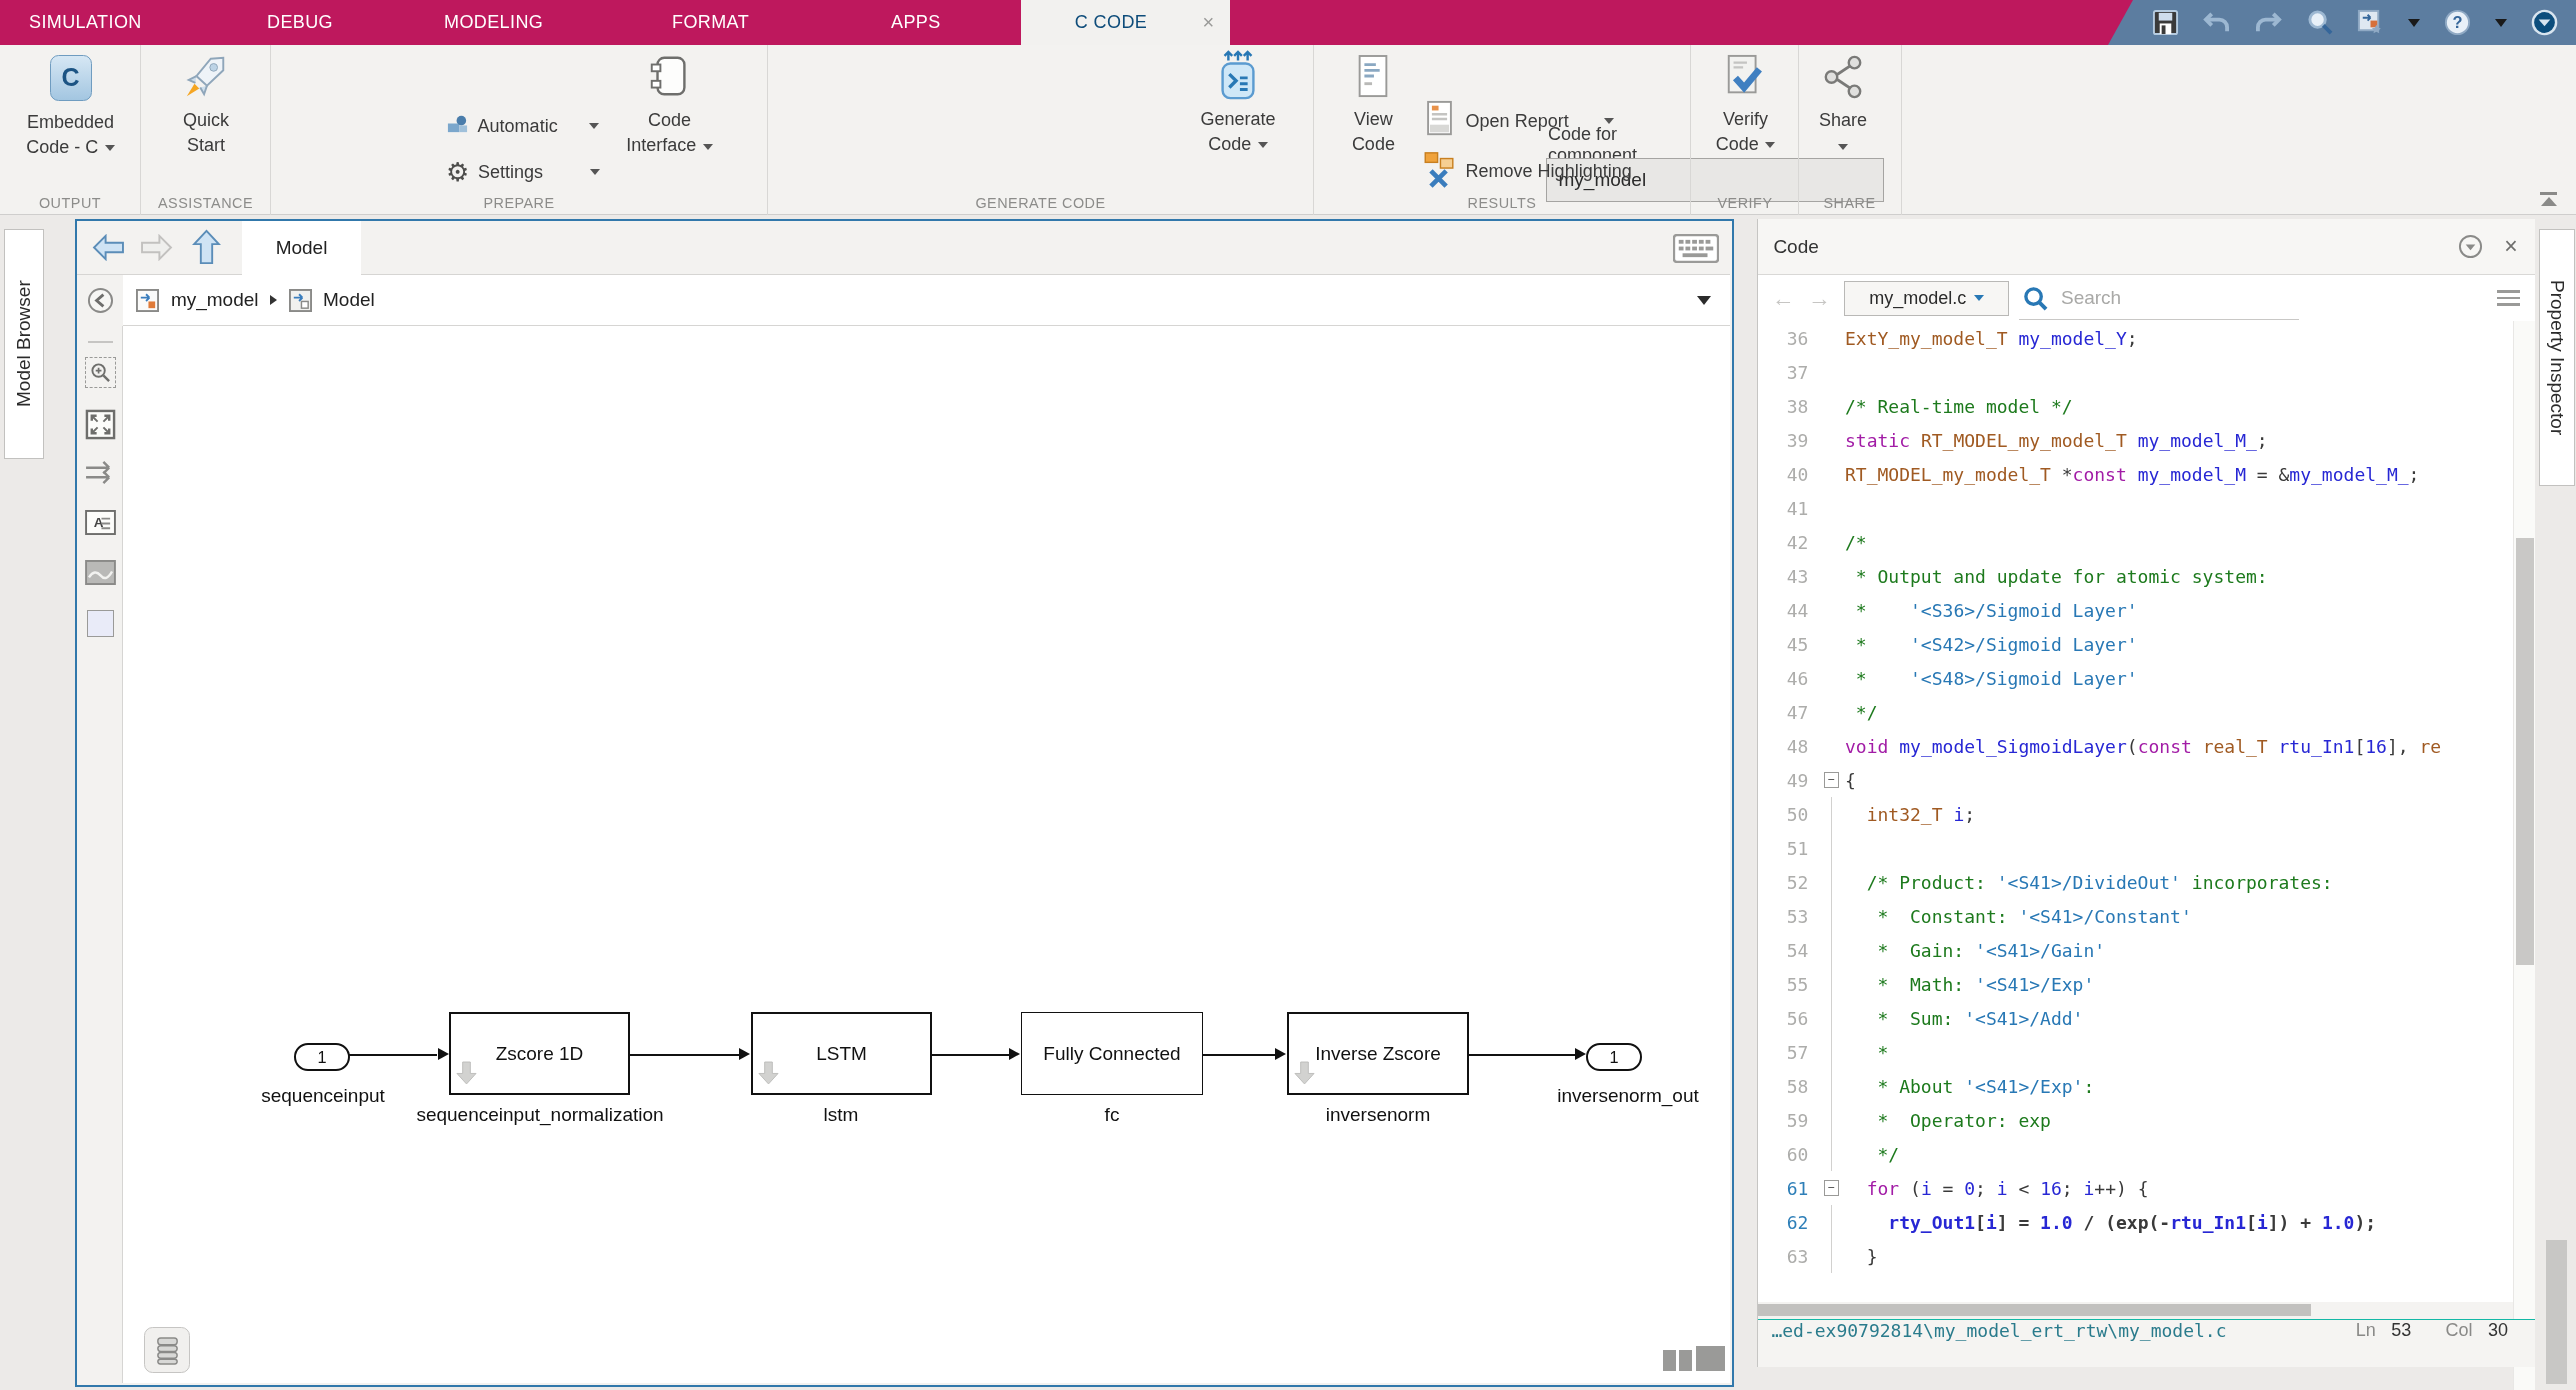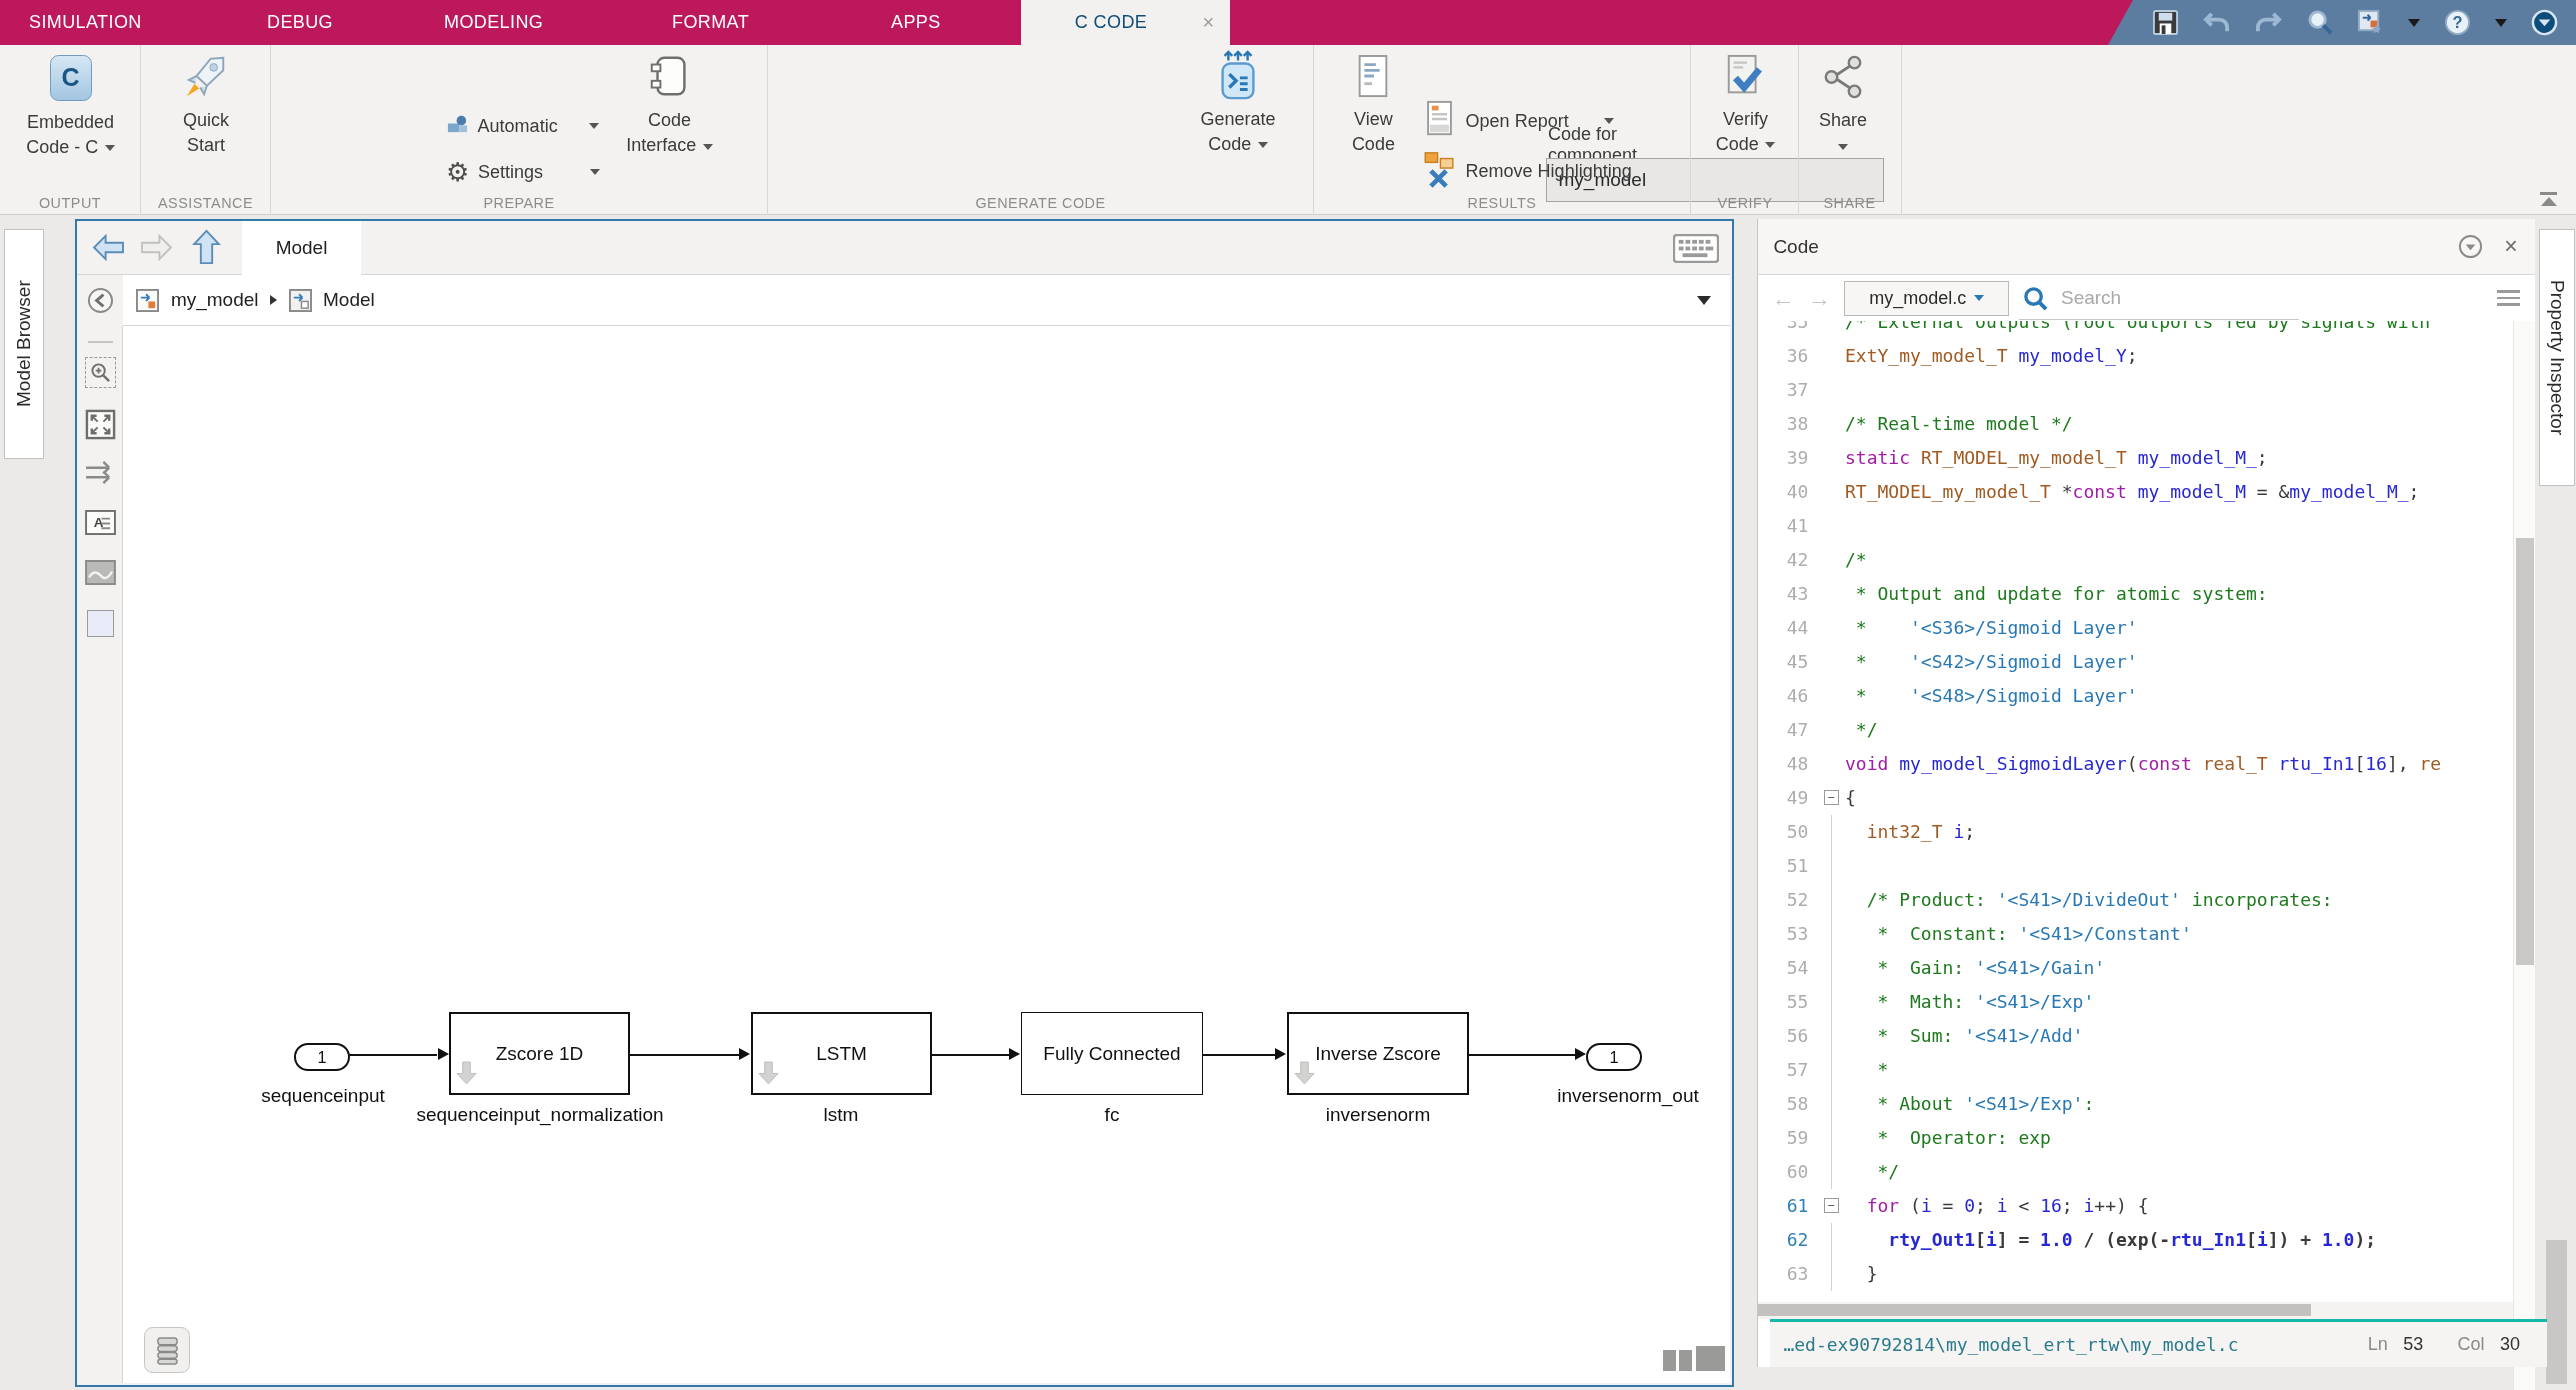--- a/index.html
+++ b/index.html
@@ -73,21 +73,21 @@
   .foldbox{width:15.4px;height:15.4px;border:1px solid #9a9a98;background:#fff;color:#555;font-size:11.5px;line-height:12.5px;text-align:center}
   .guide{width:1px;height:100%;background:#d2d1cf}
   .ctext{flex:1 1 auto;overflow:hidden}
   .tc{color:var(--tc)} .tk{color:var(--tk)} .tt{color:var(--tt)} .ti{color:var(--ti)}
   .tp{color:var(--tp)} .tl{color:var(--tl)} .tn{color:var(--tn)}
 
   .vsb{position:absolute;left:755px;top:102px;width:22px;height:1200px;background:#fafaf8;border-left:1px solid #e8e7e5}
   .vthumb{position:absolute;left:1.9px;top:217px;width:18px;height:427px;background:#c9c8c6}
   .hsb{position:absolute;left:0;top:1083px;width:755px;height:17.3px;background:#f4f3f1}
   .hthumb{position:absolute;left:0;top:1.9px;width:553px;height:12.5px;background:#c2c1bf}
-  .cstatus{position:absolute;left:12px;top:1100px;width:777px;height:48px;background:#f5f4f2;border-top:3px solid #14b8a6;display:flex;align-items:center;font-size:18px}
+  .cstatus{position:absolute;left:0;top:1100px;width:777px;height:48px;background:#f5f4f2;border-top:1px solid #14b8a6;display:flex;align-items:flex-start;font-size:18px}
   .spath{color:#2a7b8c;padding-left:13.4px;font-family:"DejaVu Sans Mono",monospace;font-size:18px}
   .slc{margin-left:auto;display:flex;gap:15.4px;padding-right:27px;color:#333}
   .slbl{color:#8a8a88}
 
   .ic{display:inline-flex;align-items:center;justify-content:center}
 </style>
 </head>
 <body>
 
 <div class="page">
@@ -531,21 +531,20 @@
       <input class="searchin" type="text" placeholder="Search" style="">
       <span class="burger" style="margin-left:auto;margin-right:15.4px">
           <span></span>
           <span></span>
           <span></span>
         </span>
     </div>
     <div class="searchline"></div>
 
     <div class="codearea" id="code-lines">
-        <div class="crow clip"><span class="lnum">35</span><span class="lfold"></span><span class="ctext"><span class="tc">/* External outputs (root outports fed by signals with</span></span></div>
         <div class="crow"><span class="lnum">36</span><span class="lfold"></span><span class="ctext"><span class="tt">ExtY_my_model_T</span><span class="tp"> </span><span class="ti">my_model_Y</span><span class="tp">;</span></span></div>
         <div class="crow"><span class="lnum">37</span><span class="lfold"></span><span class="ctext"></span></div>
         <div class="crow"><span class="lnum">38</span><span class="lfold"></span><span class="ctext"><span class="tc">/* Real-time model */</span></span></div>
         <div class="crow"><span class="lnum">39</span><span class="lfold"></span><span class="ctext"><span class="tk">static</span><span class="tp"> </span><span class="tt">RT_MODEL_my_model_T</span><span class="tp"> </span><span class="ti">my_model_M_</span><span class="tp">;</span></span></div>
         <div class="crow"><span class="lnum">40</span><span class="lfold"></span><span class="ctext"><span class="tt">RT_MODEL_my_model_T</span><span class="tp"> *</span><span class="tk">const</span><span class="tp"> </span><span class="ti">my_model_M</span><span class="tp"> = &amp;</span><span class="ti">my_model_M_</span><span class="tp">;</span></span></div>
         <div class="crow"><span class="lnum">41</span><span class="lfold"></span><span class="ctext"></span></div>
         <div class="crow"><span class="lnum">42</span><span class="lfold"></span><span class="ctext"><span class="tc">/*</span></span></div>
         <div class="crow"><span class="lnum">43</span><span class="lfold"></span><span class="ctext"><span class="tc"> * Output and update for atomic system:</span></span></div>
         <div class="crow"><span class="lnum">44</span><span class="lfold"></span><span class="ctext"><span class="tc"> *    </span><span class="tl">'&lt;S36&gt;/Sigmoid Layer'</span></span></div>
         <div class="crow"><span class="lnum">45</span><span class="lfold"></span><span class="ctext"><span class="tc"> *    </span><span class="tl">'&lt;S42&gt;/Sigmoid Layer'</span></span></div>

